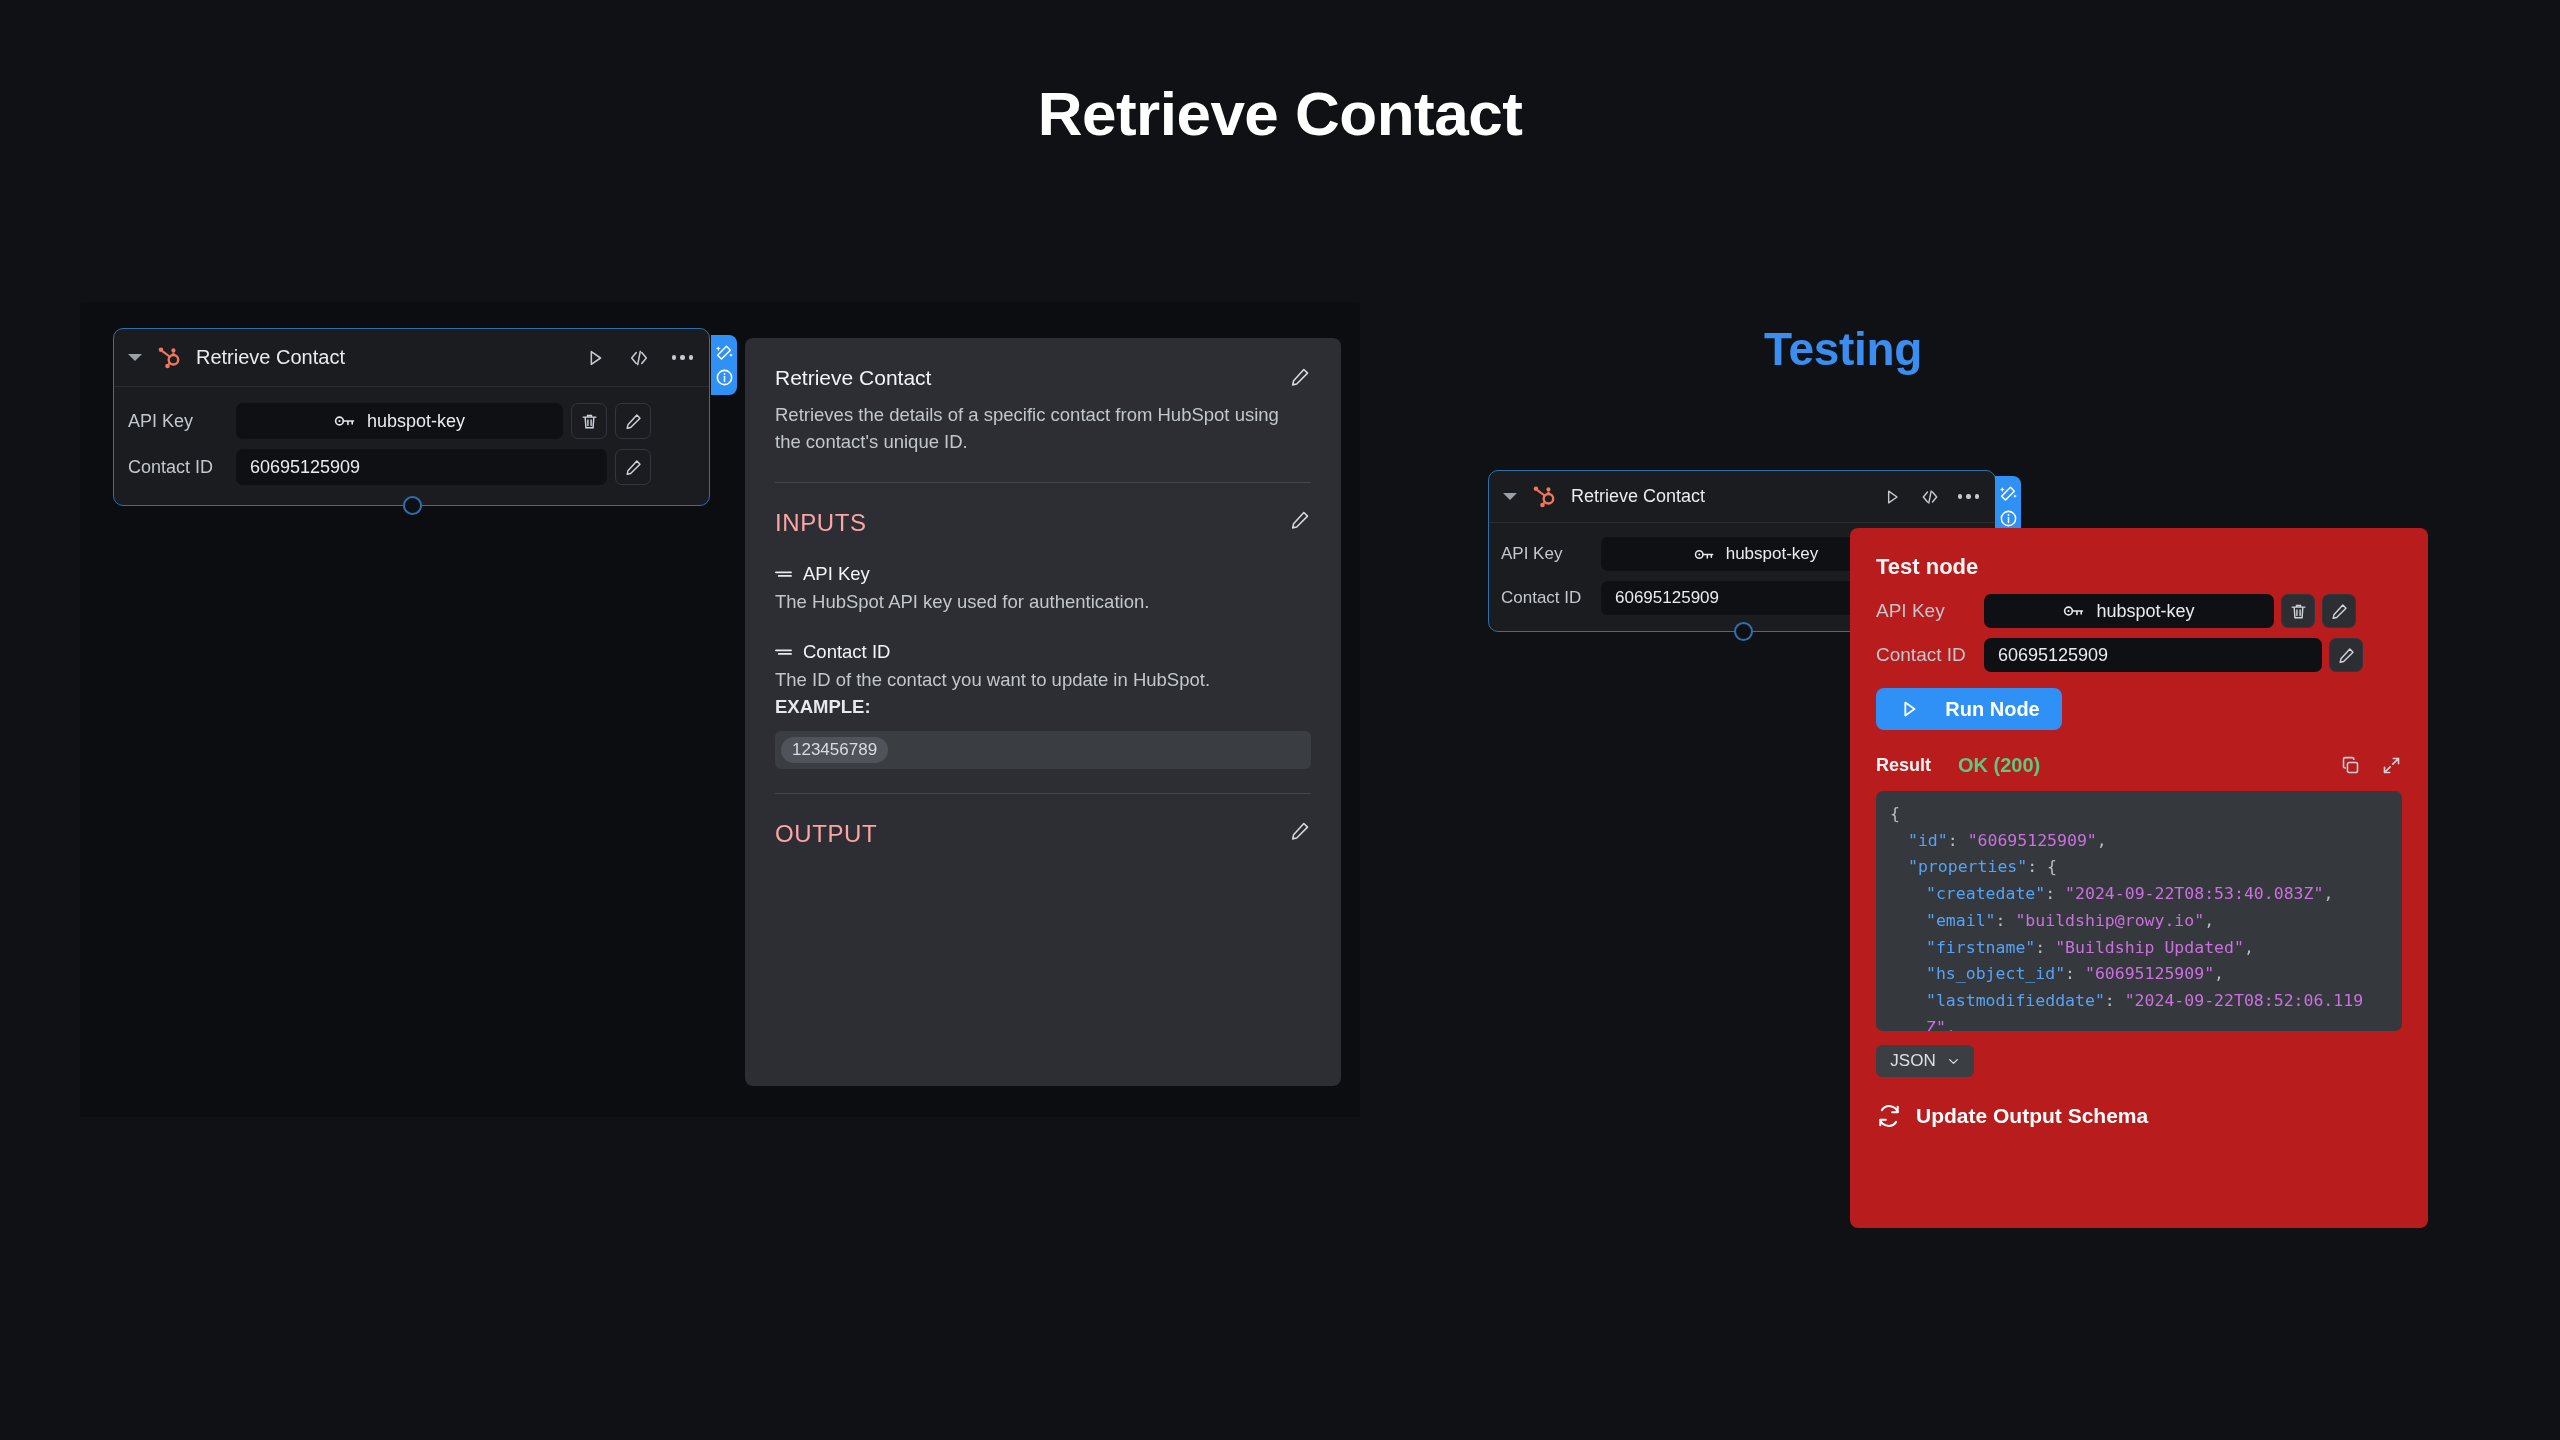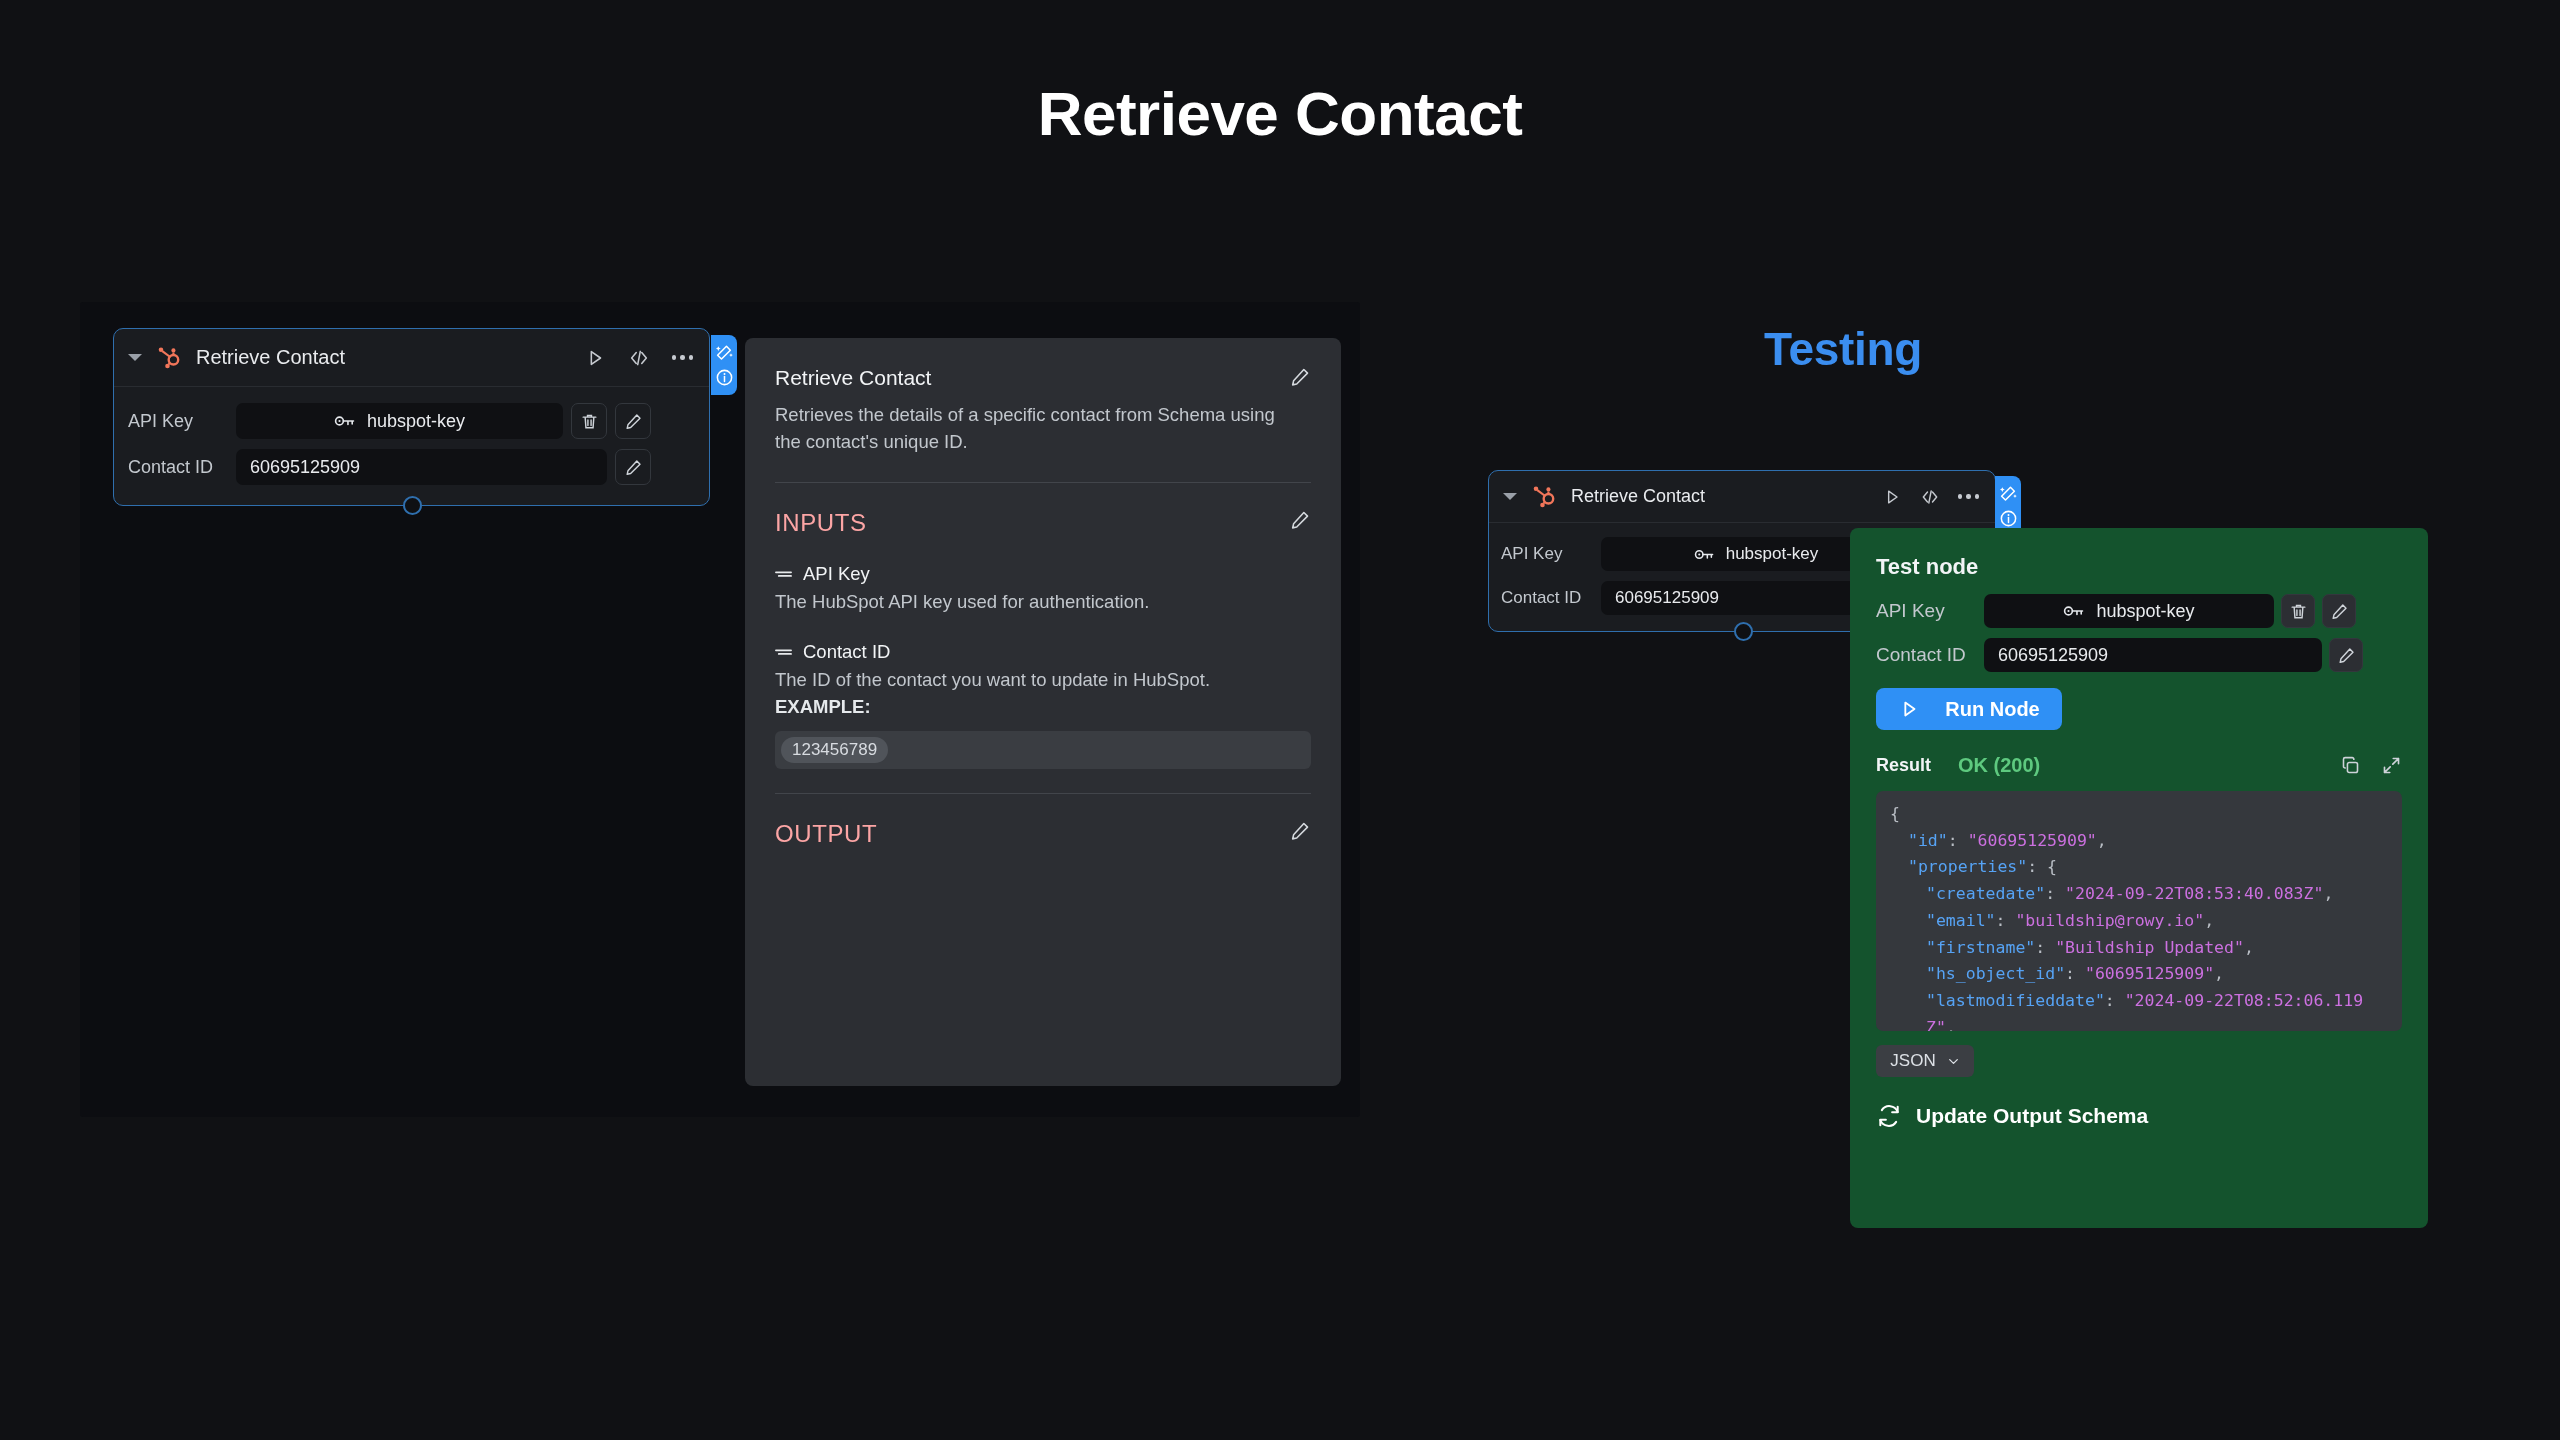--- a/index.html
+++ b/index.html
@@ -127,21 +127,21 @@
   }
   .ex-pill {
     background: #50545a; border-radius: 13px; padding: 3px 11px;
     font-size: 17px; color: #d8dce1;
   }
 
   
   .test-panel {
     position: absolute; left: 1850px; top: 528px;
     width: 578px; height: 700px;
-    background: #14532d; border-radius: 8px;
+    background: #b91c1c; border-radius: 8px;
     padding: 26px 26px 6px 26px;
   }
   .test-title { font-size: 22px; font-weight: 700; color: #f2f4f6; margin-bottom: 14px; }
   .test-row { display: flex; align-items: center; margin-bottom: 10px; }
   .test-label { font-size: 19px; color: #c3c8ce; width: 108px; flex: 0 0 auto; }
   .run-btn {
     margin-top: 16px; background: #2f90f5; border-radius: 8px;
     height: 42px; width: 186px;
     display: flex; align-items: center; justify-content: center; gap: 25px;
     color: #ffffff; font-size: 20px; font-weight: 700;
@@ -262,21 +262,21 @@
 
   <div class="info-panel">
     <div class="info-body">
 
       <div class="sec-title-row">
         <div class="sec-title">Retrieve Contact</div>
         <svg class="pencil" viewBox="0 0 24 24" fill="none" stroke="currentColor" stroke-width="1.7" stroke-linejoin="round">
           <path d="M16.2 3.8 L20.2 7.8 L8.4 19.6 L4 20.6 L5 16.2 Z"></path>
         </svg>
       </div>
-      <div class="sec-desc">Retrieves the details of a specific contact from Schema using the contact's unique ID.</div>
+      <div class="sec-desc">Retrieves the details of a specific contact from HubSpot using the contact's unique ID.</div>
 
       <div class="divider"></div>
 
       <div class="sec-title-row" style="margin-top:26px">
         <div class="caps">INPUTS</div>
         <svg class="pencil" viewBox="0 0 24 24" fill="none" stroke="currentColor" stroke-width="1.7" stroke-linejoin="round">
           <path d="M16.2 3.8 L20.2 7.8 L8.4 19.6 L4 20.6 L5 16.2 Z"></path>
         </svg>
       </div>
 

